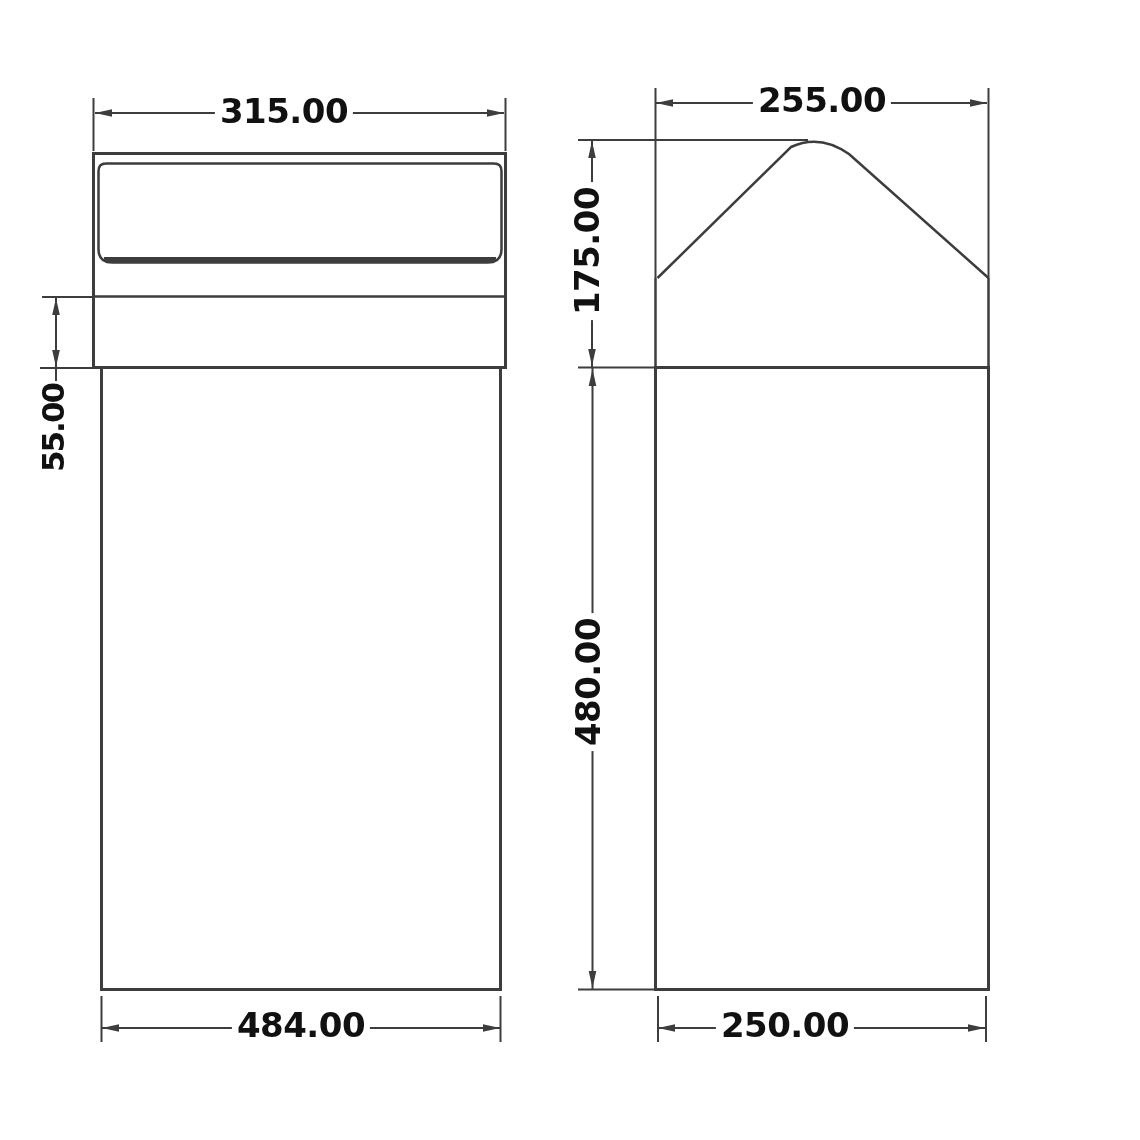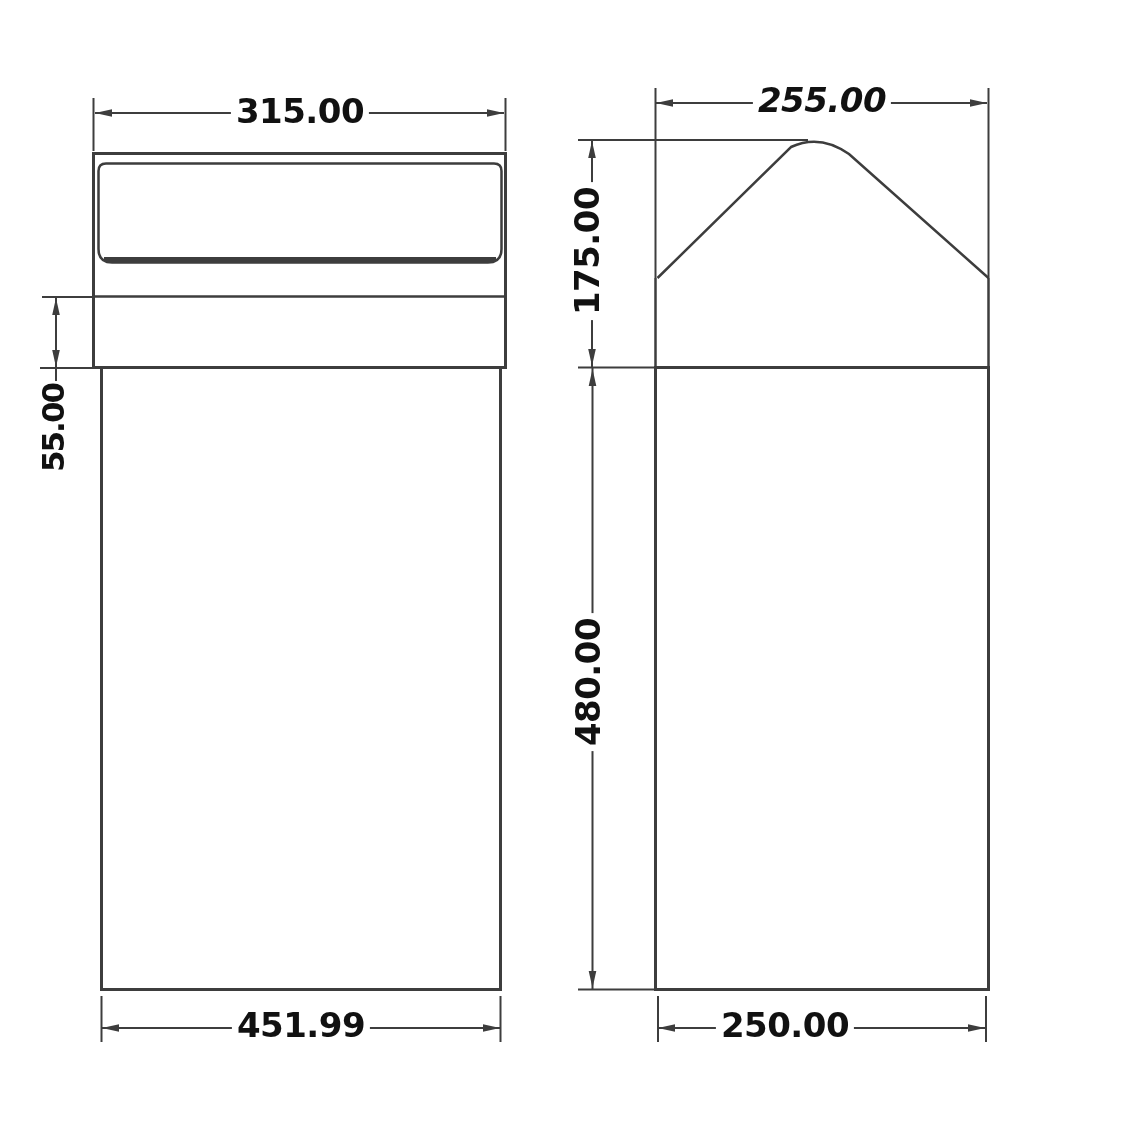--- a/index.html
+++ b/index.html
@@ -114,27 +114,27 @@
       <polygon points="592.5,988 588.7,971 596.3,971"></polygon>
 
       <polygon points="102,1028 119,1024.2 119,1031.8"></polygon>
       <polygon points="500,1028 483,1024.2 483,1031.8"></polygon>
 
       <polygon points="658,1028 675,1024.2 675,1031.8"></polygon>
       <polygon points="985,1028 968,1024.2 968,1031.8"></polygon>
     </g>
   </svg>
 
-  <div class="dim-label" style="left:300px; top:112px;text-align:right;">315.00</div>
+  <div class="dim-label" style="left:284px; top:112px;text-align:right;">315.00</div>
 
   <div class="dim-label vertical small" style="left:53px; top:428px;">55.00</div>
 
-  <div class="dim-label" style="left:301px; top:1026px;">451.99</div>
+  <div class="dim-label" style="left:301px; top:1026px;">484.00</div>
 
-  <div class="dim-label" style="left:822px; top:101px;font-style:italic;">255.00</div>
+  <div class="dim-label" style="left:822px; top:101px;">255.00</div>
 
   <div class="dim-label vertical" style="left:588px; top:251px;">175.00</div>
 
   <div class="dim-label vertical" style="left:589px; top:682px;">480.00</div>
 
   <div class="dim-label" style="left:785px; top:1026px;">250.00</div>
 
 </div>
 
 </body></html>

